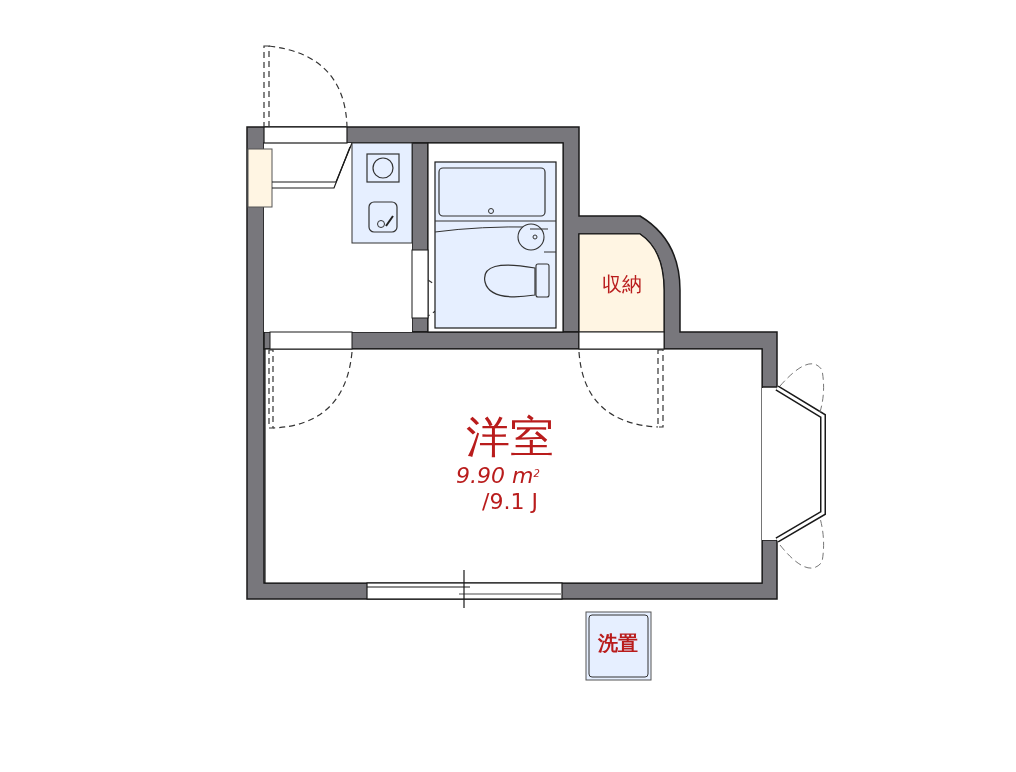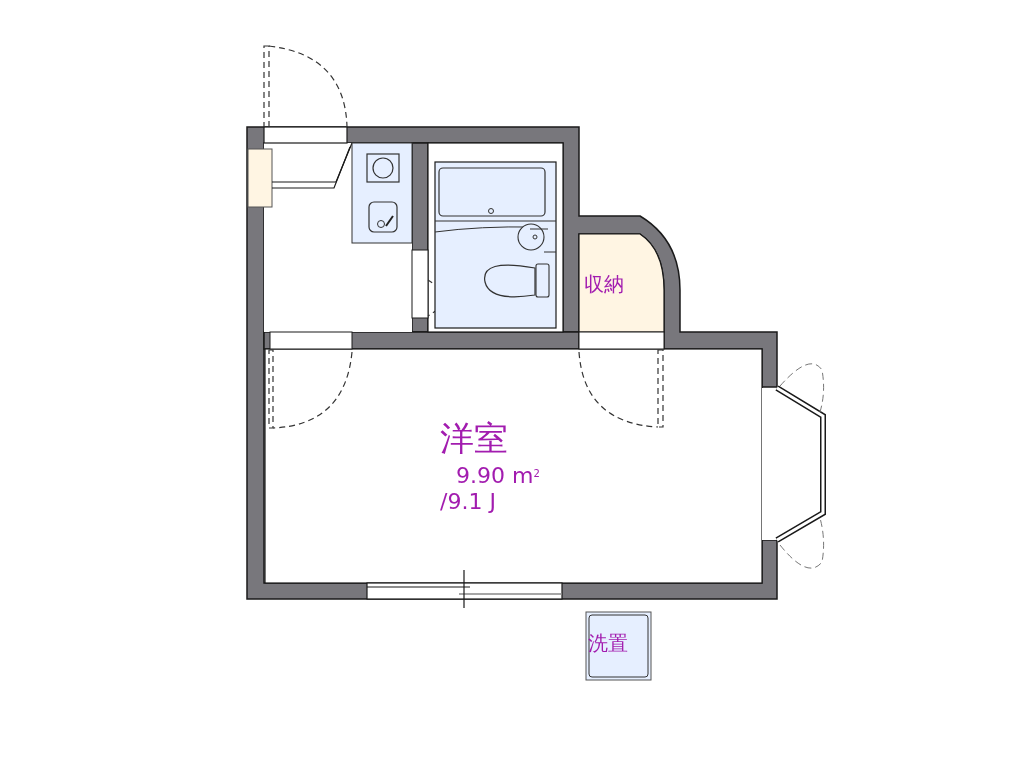--- a/index.html
+++ b/index.html
@@ -1,24 +1,24 @@
 <!DOCTYPE html>
 <html><head>
 <meta charset="utf-8">
 <style>
   html, body { margin: 0; padding: 0; background: #ffffff; }
   body { width: 1016px; height: 772px; position: relative; overflow: hidden; font-family: "DejaVu Sans", sans-serif; }
   svg { position: absolute; left: 0; top: 0; }
-  .lbl { position: absolute; color: #a21caf; text-align: left; white-space: nowrap; }
-  .room-name { left: 440px; top: 420px; width: 140px; font-size: 34px; line-height: 36px; }
-  .room-area { left: 456px; top: 464px; width: 140px; font-size: 22px; line-height: 24px; }
+  .lbl { position: absolute; color: #b91c1c; text-align: center; white-space: nowrap; }
+  .room-name { left: 440px; top: 420px; width: 140px; font-size: 44px; line-height: 36px; font-family: Liberation Serif, serif; }
+  .room-area { left: 428px; top: 464px; width: 140px; font-size: 22px; line-height: 24px; font-style: italic; }
   .room-area sup { font-size: 10px; vertical-align: top; position: relative; top: -2px; }
   .room-jo { left: 440px; top: 490px; width: 140px; font-size: 22px; line-height: 24px; }
   .storage { left: 584px; top: 272px; width: 76px; font-size: 20px; line-height: 24px; }
-  .washer { left: 588px; top: 631px; width: 60px; font-size: 20px; line-height: 24px; }
+  .washer { left: 588px; top: 631px; width: 60px; font-size: 20px; line-height: 24px; font-weight: bold; }
 </style>
 </head>
 <body>
 
 <svg width="1016" height="772" viewBox="0 0 1016 772">
 
   <g fill="#78777c" stroke="#1a1a1a" stroke-width="1.5">
 
     <path d="M247,127 L579,127 L579,216 L640,216 Q680,240 680,290 L680,332 L777,332 L777,387 L762,387 L762,540 L777,540 L777,599 L247,599 Z
              M264,143 L264,583 L762,583 L762,349 L664,349 L664,332 L664,290 Q664,250 640,234 L579,234 L579,332 L563,332 L563,143 Z" fill-rule="evenodd"></path>

